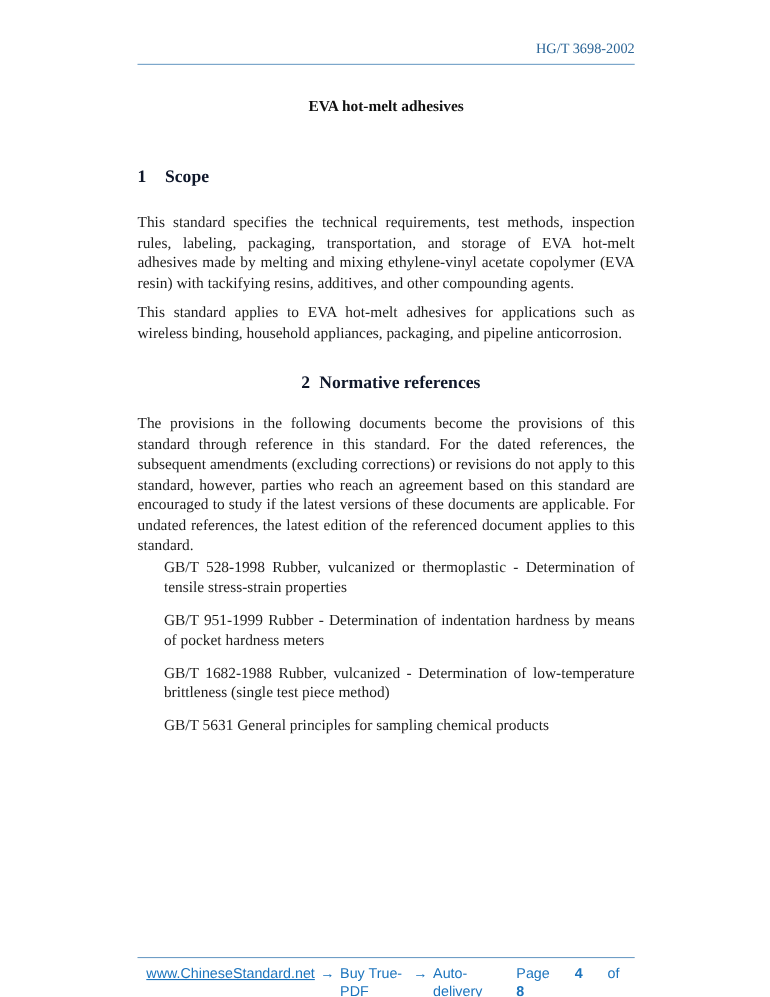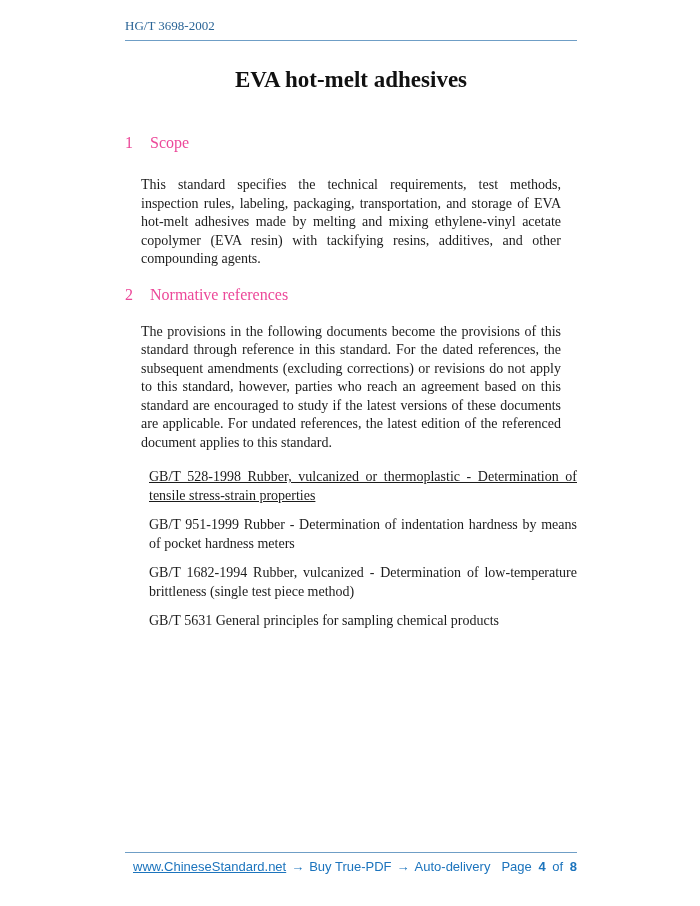--- a/index.html
+++ b/index.html
@@ -14,69 +14,69 @@
   .page {
     position: relative;
     width: 700px; height: 906px;
     background: #ffffff;
   }
   .inner {
     margin-left: 125px;
     margin-right: 123px;
   }
   .header-code {
-    margin-top: 18px;
-    text-align: left;
+    margin-top: 36px;
+    text-align: right;
     font-size: 13px;
     line-height: 15px;
     color: #2a6496;
   }
   .rule {
     margin-top: 7px;
     height: 0;
     border-top: 1px solid #6f9ec6;
   }
   .doc-title {
     margin: 28px 0 0 0;
     text-align: center;
-    font-size: 23px;
+    font-size: 14px;
     line-height: 22px;
     font-weight: bold;
     color: #111111;
   }
   .section-heading {
     font-size: 16px;
     line-height: 20px;
-    font-weight: normal;
-    color: #ec4899;
+    font-weight: bold;
+    color: #0f172a;
   }
   .section-heading.sec1 { margin-top: 42px; }
-  .section-heading.sec2 { margin-top: 6px; }
+  .section-heading.sec2 { margin-top: 26px; text-align: center; }
   .sec-num {
     display: inline-block;
     width: 25px;
   }
   .body-para {
-    margin: 16px;
+    margin: 0;
     font-size: 14px;
     line-height: 18.5px;
     text-align: justify;
     color: #1b1b1b;
   }
   .body-para.p1 { margin-top: 23px; }
   .body-para.p2 { margin-top: 8px; }
   .body-para.intro { margin-top: 18px; }
   .ref-item {
     margin: 11px 0 0 24px;
     font-size: 14px;
     line-height: 18.5px;
     text-align: justify;
     color: #1b1b1b;
   }
-  .ref-item.first { margin-top: 1px; text-decoration: underline; }
+  .ref-item.first { margin-top: 1px; }
   .footer {
     position: absolute;
     left: 125px;
     right: 123px;
     top: 834px;
   }
   .footer-rule {
     margin-top: 0;
     border-top: 1px solid #6f9ec6;
   }
@@ -90,49 +90,50 @@
     line-height: 16px;
     color: #1c74bd;
   }
   .footer-left { display: flex; align-items: baseline; margin-left: 8px; }
   .footer-link {
     color: #1c74bd;
     text-decoration: underline;
     cursor: pointer;
   }
   .arrow { margin: 0 5px; }
-  .footer-right span, .footer-right b { margin-left: 3px; }
+  .footer-right span, .footer-right b { margin-left: 19px; }
   .footer-right b { font-weight: bold; }
 </style>
 </head>
 <body>
 
 <div class="page">
   <div class="inner">
     <div class="header-code">HG/T 3698-2002</div>
     <div class="rule"></div>
 
     <h1 class="doc-title">EVA hot-melt adhesives</h1>
 
     <div class="section-heading sec1">
       <span class="sec-num">1</span><span>Scope</span>
     </div>
 
     <p class="body-para p1">This standard specifies the technical requirements, test methods, inspection rules, labeling, packaging, transportation, and storage of EVA hot-melt adhesives made by melting and mixing ethylene-vinyl acetate copolymer (EVA resin) with tackifying resins, additives, and other compounding agents.</p>
 
+    <p class="body-para p2">This standard applies to EVA hot-melt adhesives for applications such as wireless binding, household appliances, packaging, and pipeline anticorrosion.</p>
 
     <div class="section-heading sec2">
       <span class="sec-num">2</span><span>Normative references</span>
     </div>
 
     <p class="body-para intro">The provisions in the following documents become the provisions of this standard through reference in this standard. For the dated references, the subsequent amendments (excluding corrections) or revisions do not apply to this standard, however, parties who reach an agreement based on this standard are encouraged to study if the latest versions of these documents are applicable. For undated references, the latest edition of the referenced document applies to this standard.</p>
 
     <p class="ref-item first">GB/T 528-1998 Rubber, vulcanized or thermoplastic - Determination of tensile stress-strain properties</p>
     <p class="ref-item">GB/T 951-1999 Rubber - Determination of indentation hardness by means of pocket hardness meters</p>
-    <p class="ref-item">GB/T 1682-1994 Rubber, vulcanized - Determination of low-temperature brittleness (single test piece method)</p>
+    <p class="ref-item">GB/T 1682-1988 Rubber, vulcanized - Determination of low-temperature brittleness (single test piece method)</p>
     <p class="ref-item">GB/T 5631 General principles for sampling chemical products</p>
   </div>
 
   <div class="footer">
     <div class="rule footer-rule"></div>
     <div class="footer-row">
       <div class="footer-left">
         <a class="footer-link">www.ChineseStandard.net</a>
         <span class="arrow">→</span>
         <span>Buy True-PDF</span>

